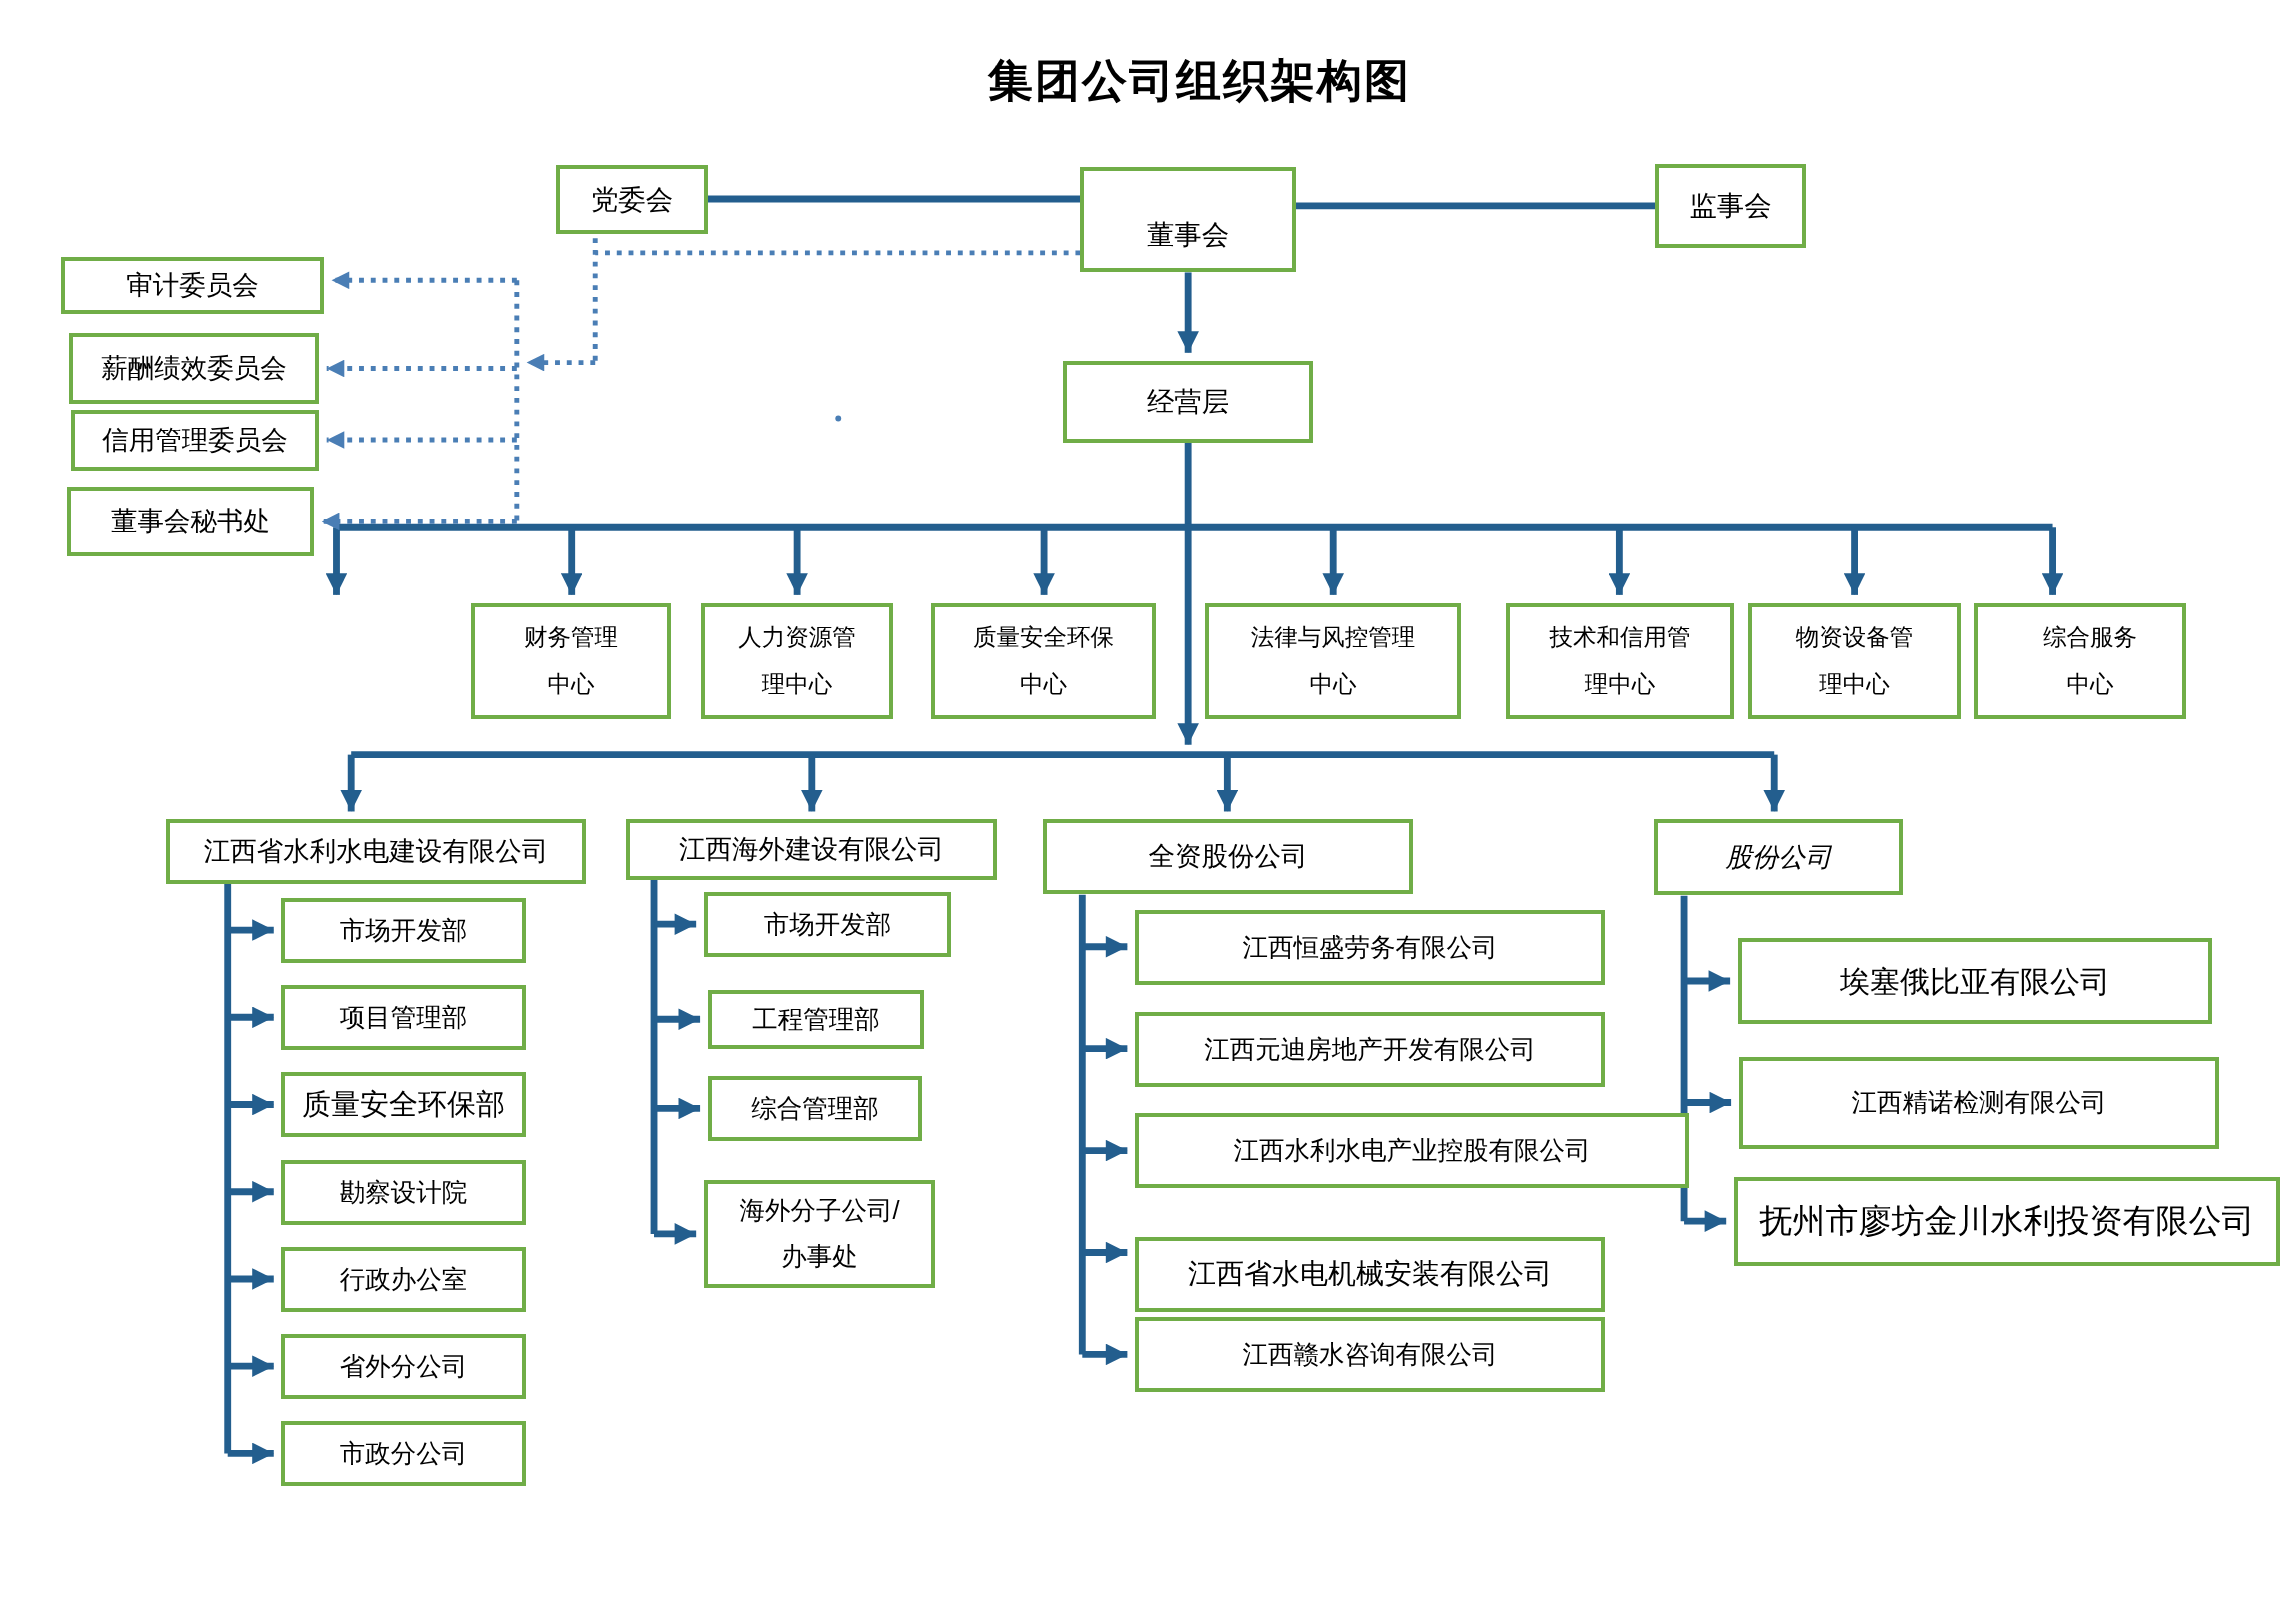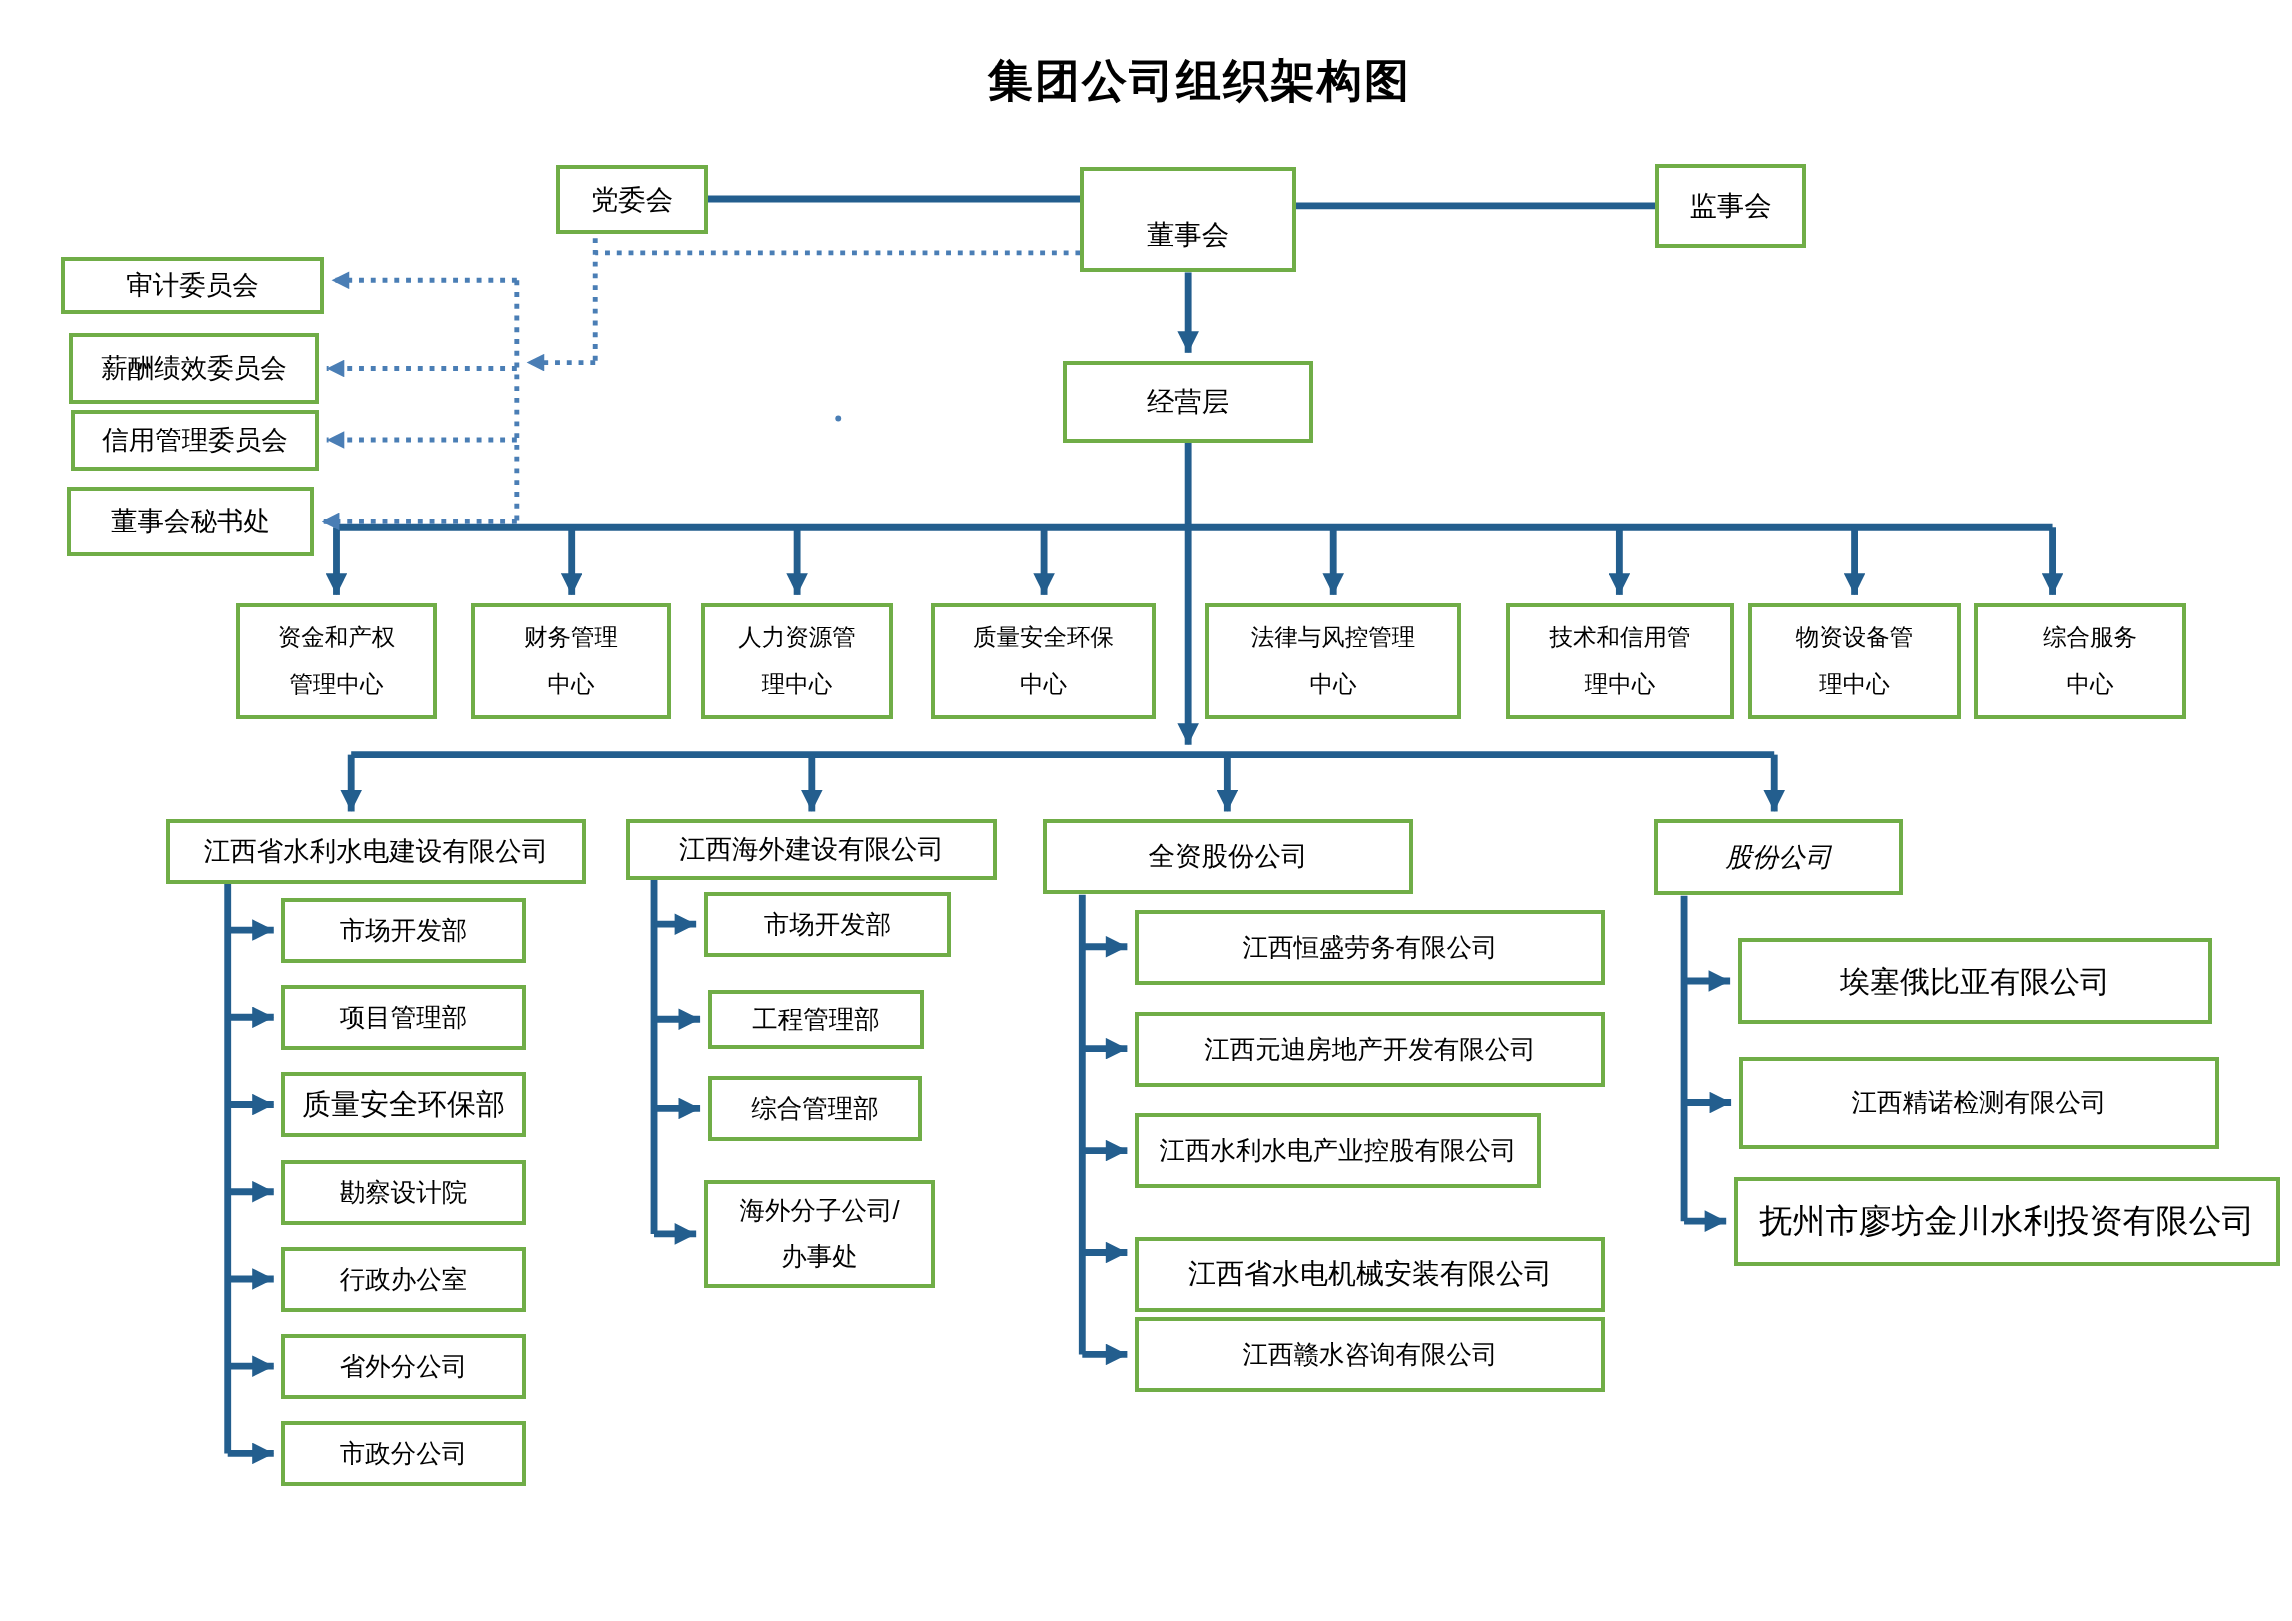--- a/index.html
+++ b/index.html
@@ -114,24 +114,20 @@
   <div class="bx low" style="left:1080px;top:167px;width:216px;height:105px;font-size:27.4px;">董事会</div>
   <div class="bx" style="left:1655px;top:164px;width:151px;height:84px;font-size:27.4px;">监事会</div>
 
   <div class="bx" style="left:61px;top:257px;width:263px;height:57px;font-size:26.5px;">审计委员会</div>
   <div class="bx" style="left:69px;top:333px;width:250px;height:71px;font-size:26.5px;">薪酬绩效委员会</div>
   <div class="bx" style="left:71px;top:410px;width:248px;height:61px;font-size:26.5px;">信用管理委员会</div>
   <div class="bx" style="left:67px;top:487px;width:247px;height:69px;font-size:26.5px;">董事会秘书处</div>
 
   <div class="bx" style="left:1063px;top:361px;width:250px;height:82px;font-size:27.4px;">经营层</div>
 
-  <div class="bx" style="left:236px;top:603px;width:201px;height:116px;font-size:23.5px;line-height:2;">
-    <div>资金和产权</div>
-    <div>管理中心</div>
-  </div>
   <div class="bx" style="left:471px;top:603px;width:200px;height:116px;font-size:23.5px;line-height:2;">
     <div>财务管理</div>
     <div>中心</div>
   </div>
   <div class="bx" style="left:701px;top:603px;width:192px;height:116px;font-size:23.5px;line-height:2;">
     <div>人力资源管</div>
     <div>理中心</div>
   </div>
   <div class="bx" style="left:931px;top:603px;width:225px;height:116px;font-size:23.5px;line-height:2;">
     <div>质量安全环保</div>
@@ -170,21 +166,21 @@
   <div class="bx" style="left:704px;top:892px;width:247px;height:65px;font-size:25.5px;">市场开发部</div>
   <div class="bx" style="left:708px;top:990px;width:216px;height:59px;font-size:25.5px;">工程管理部</div>
   <div class="bx" style="left:708px;top:1076px;width:214px;height:65px;font-size:25.5px;">综合管理部</div>
   <div class="bx" style="left:704px;top:1180px;width:231px;height:108px;font-size:25.5px;line-height:1.8;">
     <div>海外分子公司/</div>
     <div>办事处</div>
   </div>
 
   <div class="bx" style="left:1135px;top:910px;width:470px;height:75px;font-size:25.5px;">江西恒盛劳务有限公司</div>
   <div class="bx" style="left:1135px;top:1012px;width:470px;height:75px;font-size:25.5px;">江西元迪房地产开发有限公司</div>
-  <div class="bx" style="left:1135px;top:1113px;width:406px;height:75px;font-size:25.5px;">江西水利水电产业控股有限公司</div>
+  <div class="bx" style="left:1135px;top:1113px;width:554px;height:75px;font-size:25.5px;">江西水利水电产业控股有限公司</div>
   <div class="bx" style="left:1135px;top:1215px;width:470px;height:75px;font-size:28px;margin-top:22px;">江西省水电机械安装有限公司</div>
   <div class="bx" style="left:1135px;top:1317px;width:470px;height:75px;font-size:25.5px;">江西赣水咨询有限公司</div>
 
   <div class="bx" style="left:1738px;top:938px;width:474px;height:86px;font-size:30px;">埃塞俄比亚有限公司</div>
   <div class="bx" style="left:1739px;top:1057px;width:480px;height:92px;font-size:25.5px;">江西精诺检测有限公司</div>
   <div class="bx" style="left:1734px;top:1177px;width:546px;height:89px;font-size:33px;">抚州市廖坊金川水利投资有限公司</div>
 
 </div>
 
 

